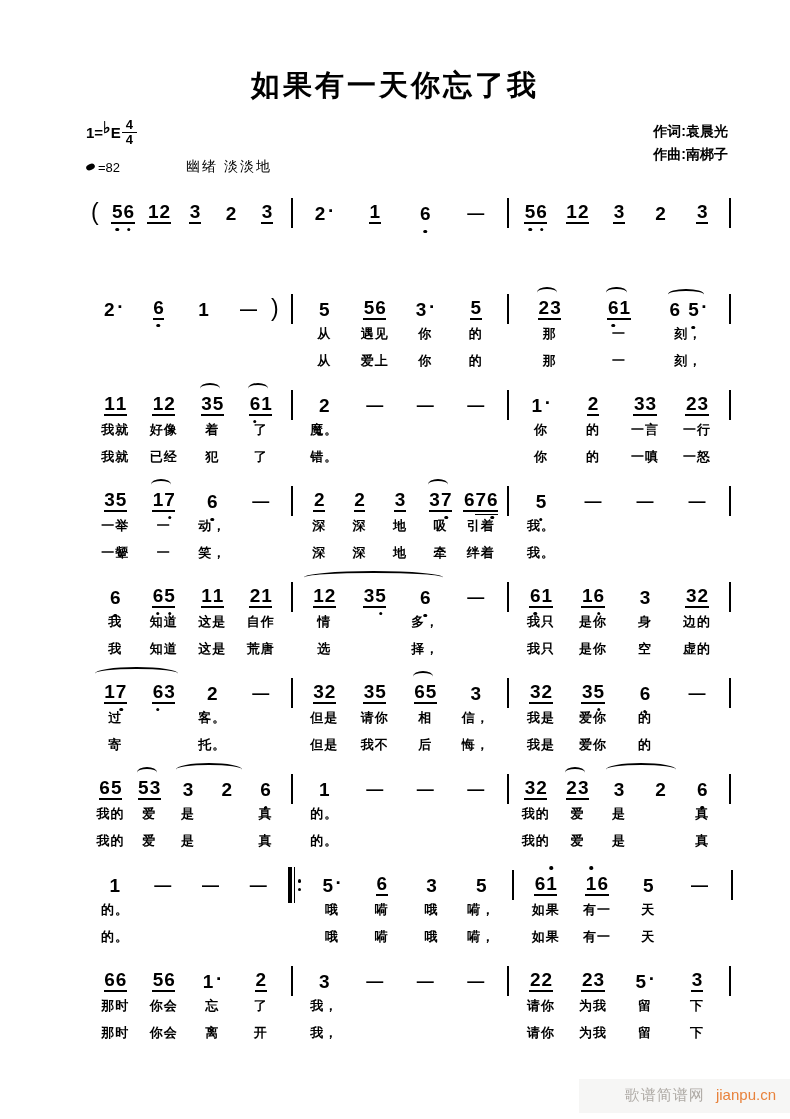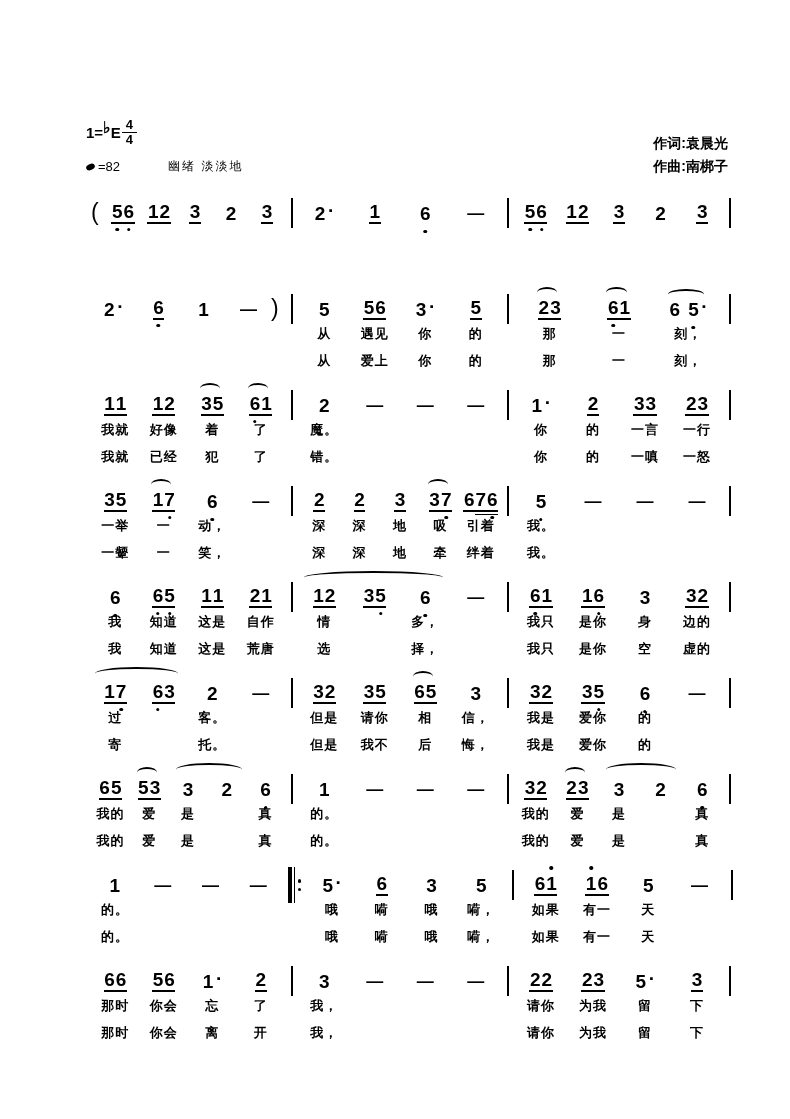--- a/index.html
+++ b/index.html
@@ -12,22 +12,22 @@
   .keysig{position:absolute;left:86px;top:118px;font-size:15px;font-weight:bold;
           display:flex;align-items:center;}
   .flat{font-size:16px;position:relative;top:-5px;font-weight:bold;}
   .frac{display:inline-flex;flex-direction:column;align-items:center;margin-left:1px;
         font-size:13px;line-height:1.1;font-weight:bold;}
   .frac .num{border-bottom:1.5px solid #000;padding:0 4px;}
   .tempo{position:absolute;left:86px;top:158px;font-size:13px;font-weight:normal;
          display:flex;align-items:center;}
   .notehead{display:inline-block;width:9px;height:6px;background:#000;border-radius:50%;
             transform:rotate(-22deg);margin-right:3px;}
-  .expr{margin-left:48px;font-size:12px;letter-spacing:2px;}
-  .credits{position:absolute;right:62px;top:132px;text-align:center;font-size:14px;
+  .expr{margin-left:66px;font-size:14px;letter-spacing:2px;}
+  .credits{position:absolute;right:62px;top:120px;text-align:center;font-size:14px;
            font-weight:bold;line-height:1.65;}
   
   .score{position:absolute;left:85px;top:186px;width:648px;}
   .system{display:flex;align-items:flex-start;height:96px;}
   .measure{display:flex;flex-direction:column;}
   .mw0{width:206px;}.mw1{width:214px;}.mw2{width:220px;}
   .bar{flex:none;width:2px;height:30px;background:#000;margin-top:12px;}
   .notes{position:relative;display:flex;align-items:flex-end;height:38px;
          padding:10px 6px 0 6px;box-sizing:border-box;}
   .slot{flex:1;display:flex;justify-content:center;align-items:flex-end;}
@@ -62,20 +62,21 @@
   .wm{position:absolute;right:0;bottom:6px;background:#f6f6f5;
       padding:7px 14px 8px 46px;font-size:15px;letter-spacing:1px;}
   .wm-site{color:#aeaaa5;}
   .wm-url{color:#e8823c;margin-left:6px;letter-spacing:0;}
 </style>
 </head>
 <body>
 
 <div class="page">
 
+  <div class="title">如果有一天你忘了我</div>
 
   <div class="keysig">
     <span>1=</span>
       <span class="flat">♭</span>
       <span>E</span>
     <span class="frac">
       <span class="num">4</span>
       <span class="den">4</span>
     </span>
   </div>
@@ -1293,14 +1294,18 @@
             <span class="lslot">为我</span>
             <span class="lslot">留</span>
             <span class="lslot">下</span>
           </div>
         </div>
         <span class="bar"></span>
       </div>
     </div>
 
 
+  <div class="wm">
+    <span class="wm-site">歌谱简谱网</span>
+    <span class="wm-url">jianpu.cn</span>
+  </div>
 
 </div>
 
 </body></html>

